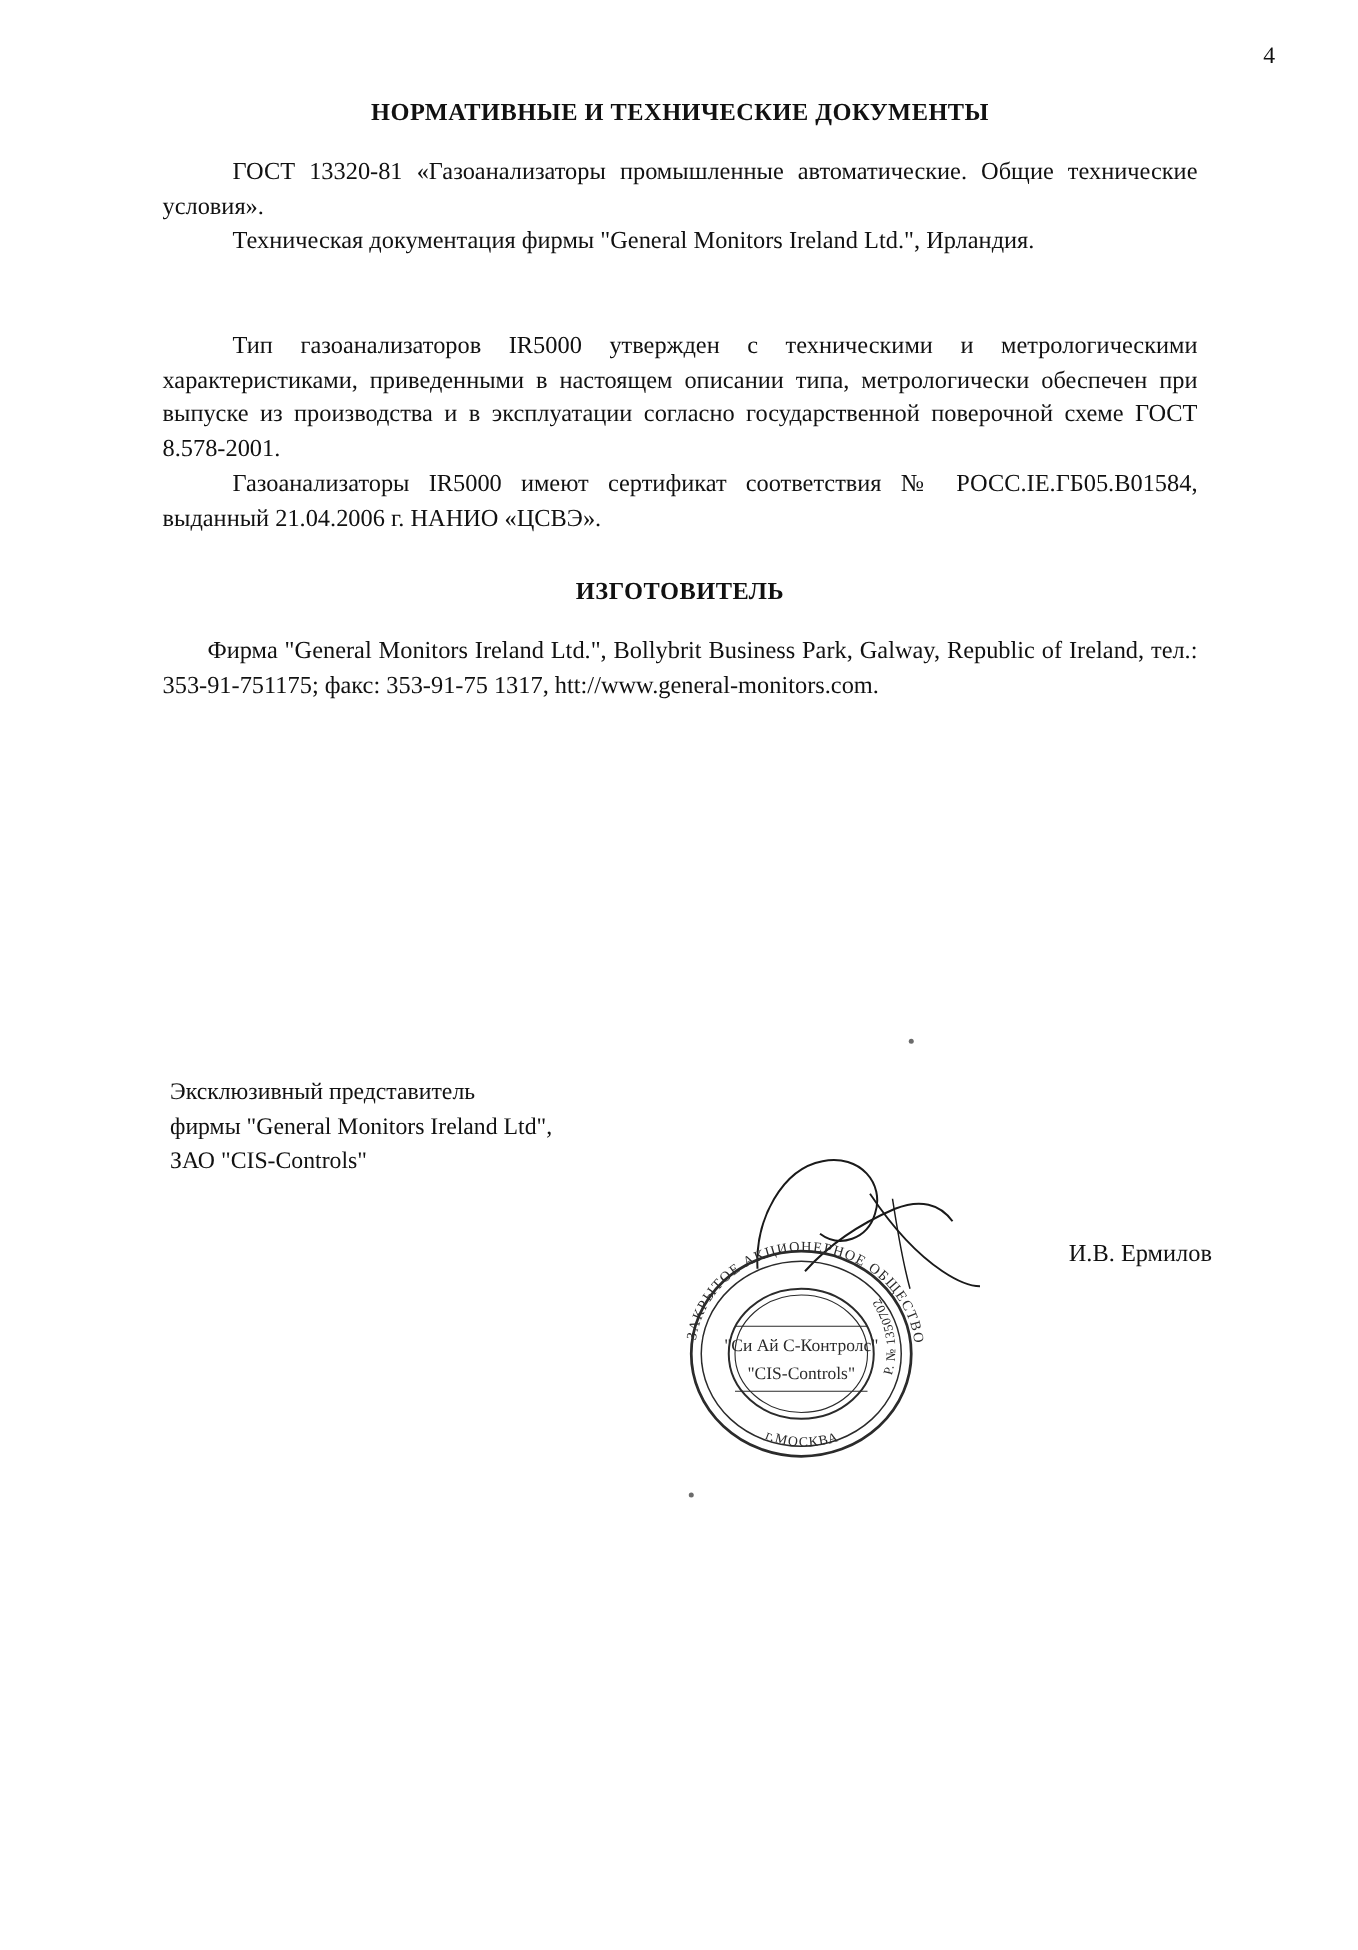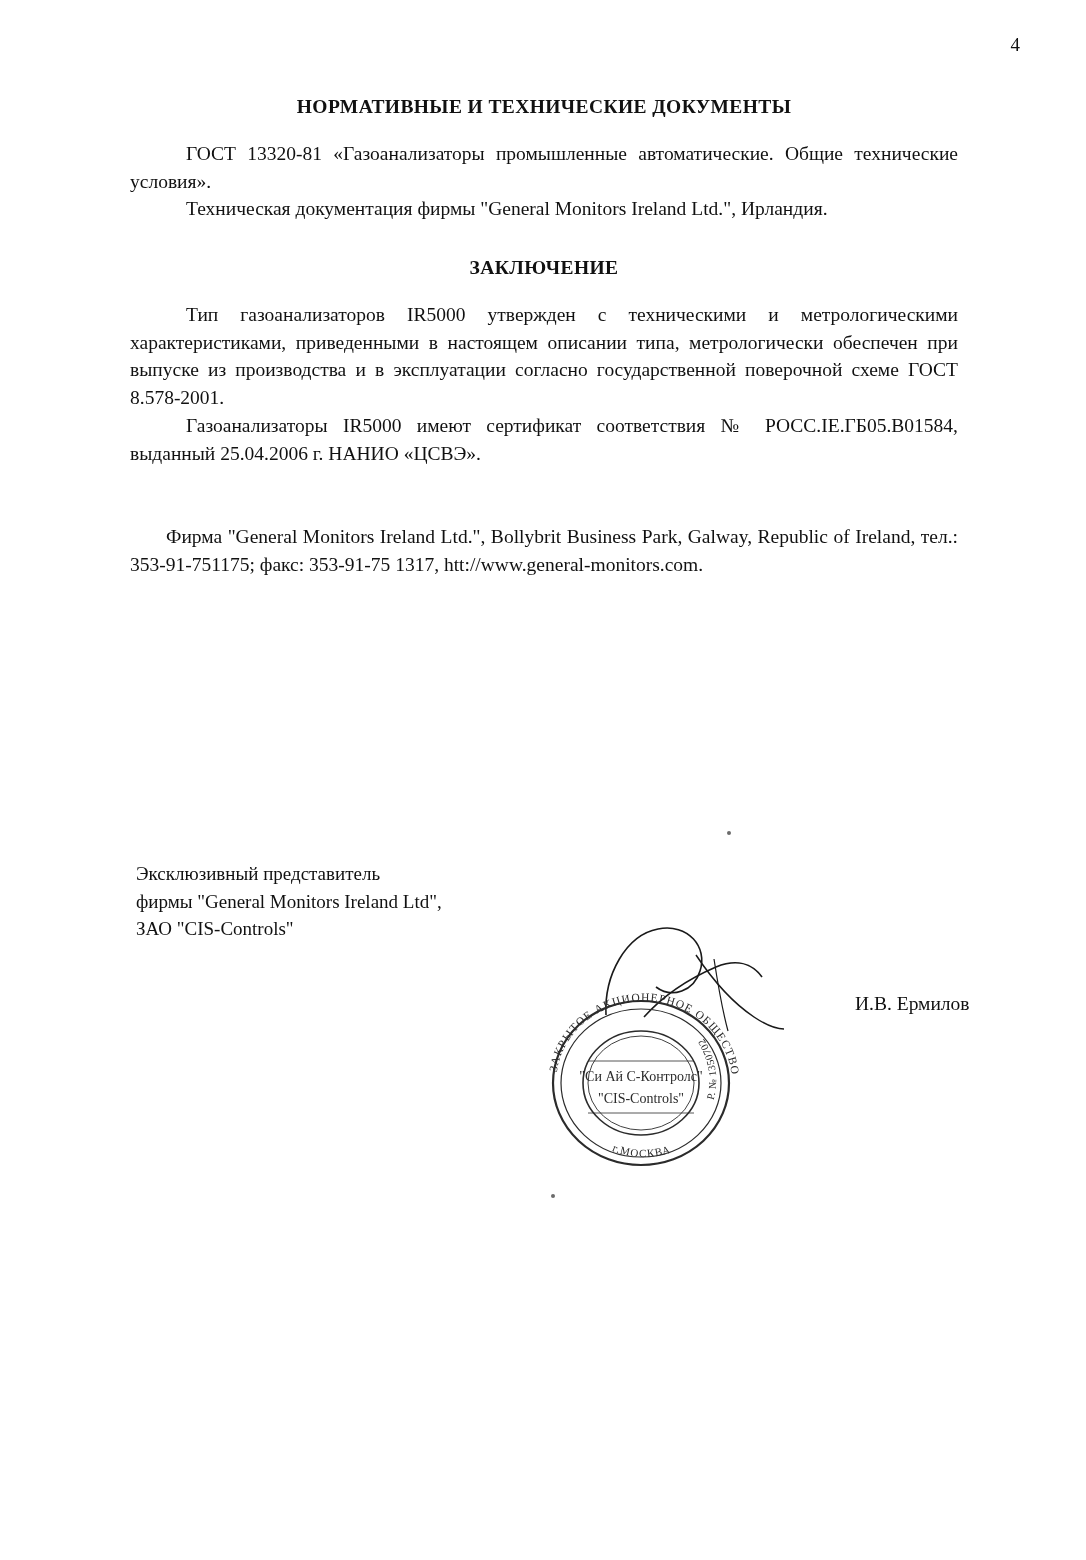--- a/index.html
+++ b/index.html
@@ -24,21 +24,21 @@
   .page-number {
     position: absolute;
     right: 66px;
     top: 34px;
     font-size: 19px;
     font-family: "Liberation Serif", serif;
   }
   .content {
     position: absolute;
     left: 130px;
-    top: 96px;
+    top: 80px;
     width: 828px;
   }
   h2.section-title {
     font-size: 19.5px;
     font-weight: bold;
     text-align: center;
     letter-spacing: 0.4px;
     margin: 0;
     padding: 0;
   }
@@ -102,26 +102,26 @@
   <div class="page-number">4</div>
 
   <div class="content">
 
     <h2 class="section-title">НОРМАТИВНЫЕ И ТЕХНИЧЕСКИЕ ДОКУМЕНТЫ</h2>
     <div class="gap-sm"></div>
     <p class="para">ГОСТ 13320-81 «Газоанализаторы промышленные автоматические. Общие технические условия».</p>
     <p class="para">Техническая документация фирмы "General Monitors Ireland Ltd.", Ирландия.</p>
 
     <div class="gap-md"></div>
-    <h2 class="section-title">ЗАКЛЮЧЕНИЕ</h2>
     <div class="gap-sm"></div>
     <p class="para">Тип газоанализаторов IR5000 утвержден с техническими и метрологическими характеристиками, приведенными в настоящем описании типа, метрологически обеспечен при выпуске из производства и в эксплуатации согласно государственной поверочной схеме ГОСТ 8.578-2001.</p>
-    <p class="para">Газоанализаторы IR5000 имеют сертификат соответствия № РОСС.IE.ГБ05.В01584, выданный 25.04.2006 г. НАНИО «ЦСВЭ».</p>
+    <p class="para">Газоанализаторы IR5000 имеют сертификат соответствия № РОСС.IE.ГБ05.В01584, выданный 21.04.2006 г. НАНИО «ЦСВЭ».</p>
 
     <div class="gap-md"></div>
+    <h2 class="section-title">ИЗГОТОВИТЕЛЬ</h2>
     <div class="gap-sm"></div>
     <p class="para small-indent">Фирма "General Monitors Ireland Ltd.", Bollybrit Business Park, Galway, Republic of Ireland, тел.: 353-91-751175; факс: 353-91-75 1317, htt://www.general-monitors.com.</p>
 
   </div>
 
   <div class="signature-block">
     <div>Эксклюзивный представитель</div>
     <div>фирмы "General Monitors Ireland Ltd",</div>
     <div>ЗАО "CIS-Controls"</div>
   </div>

